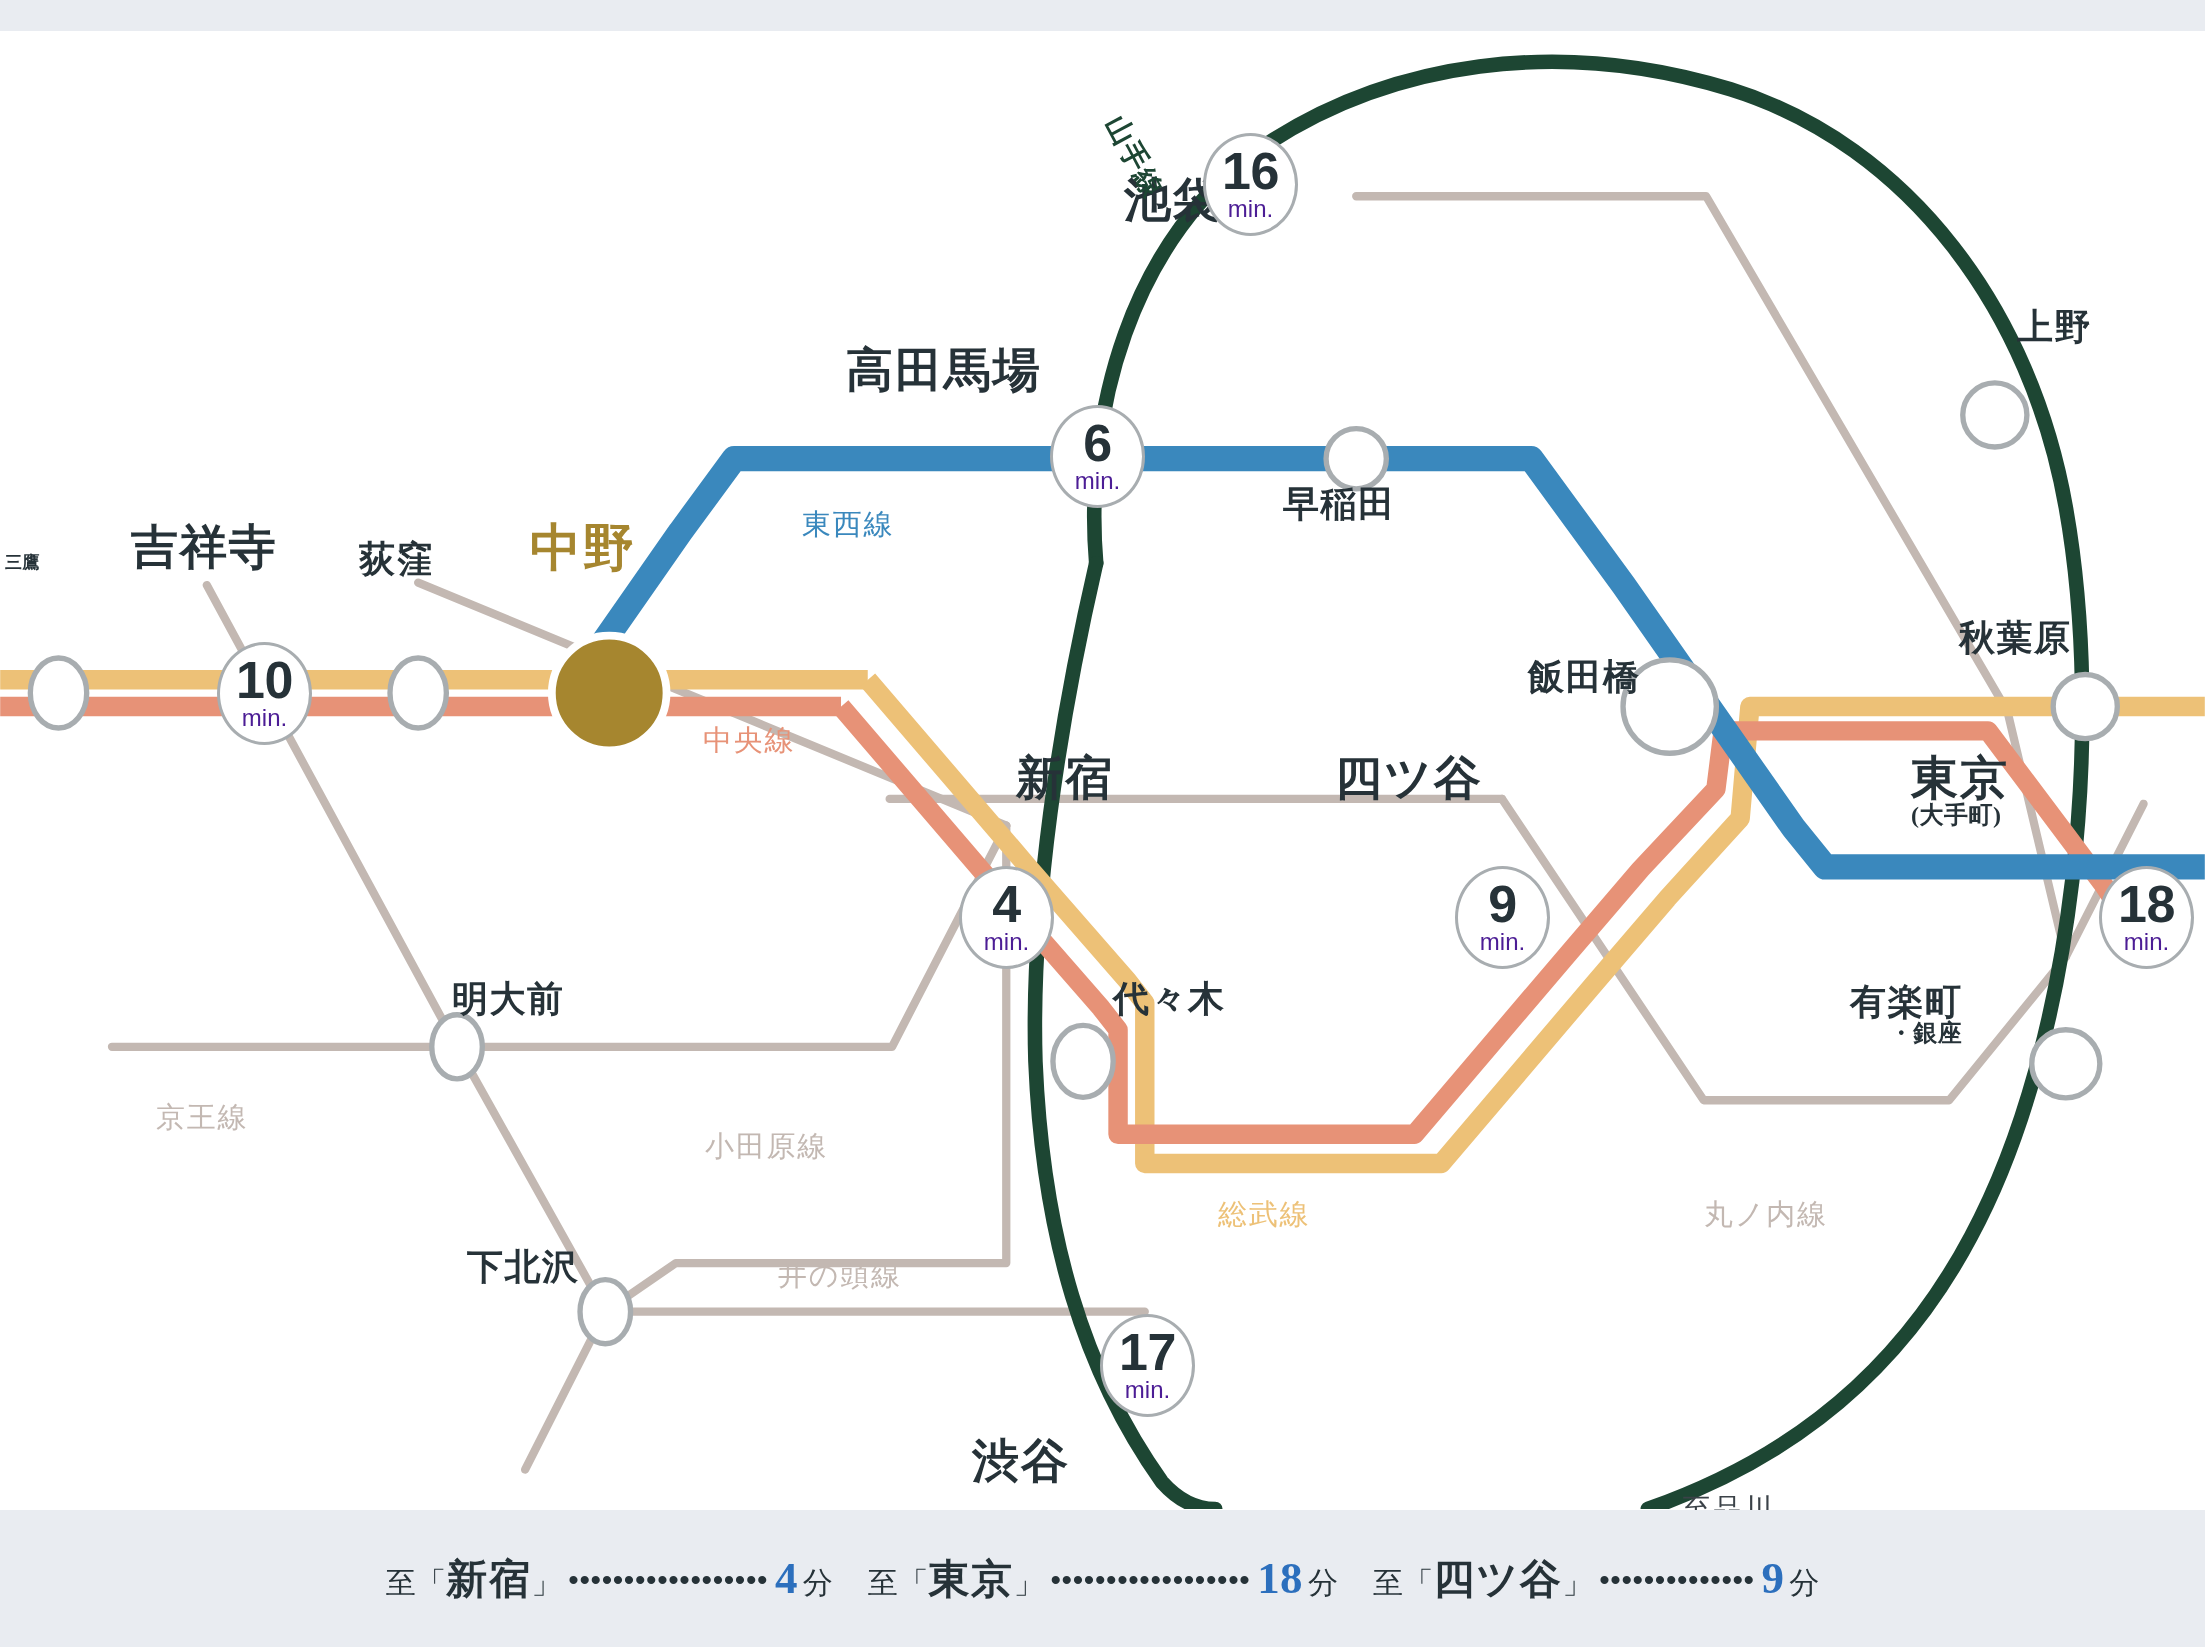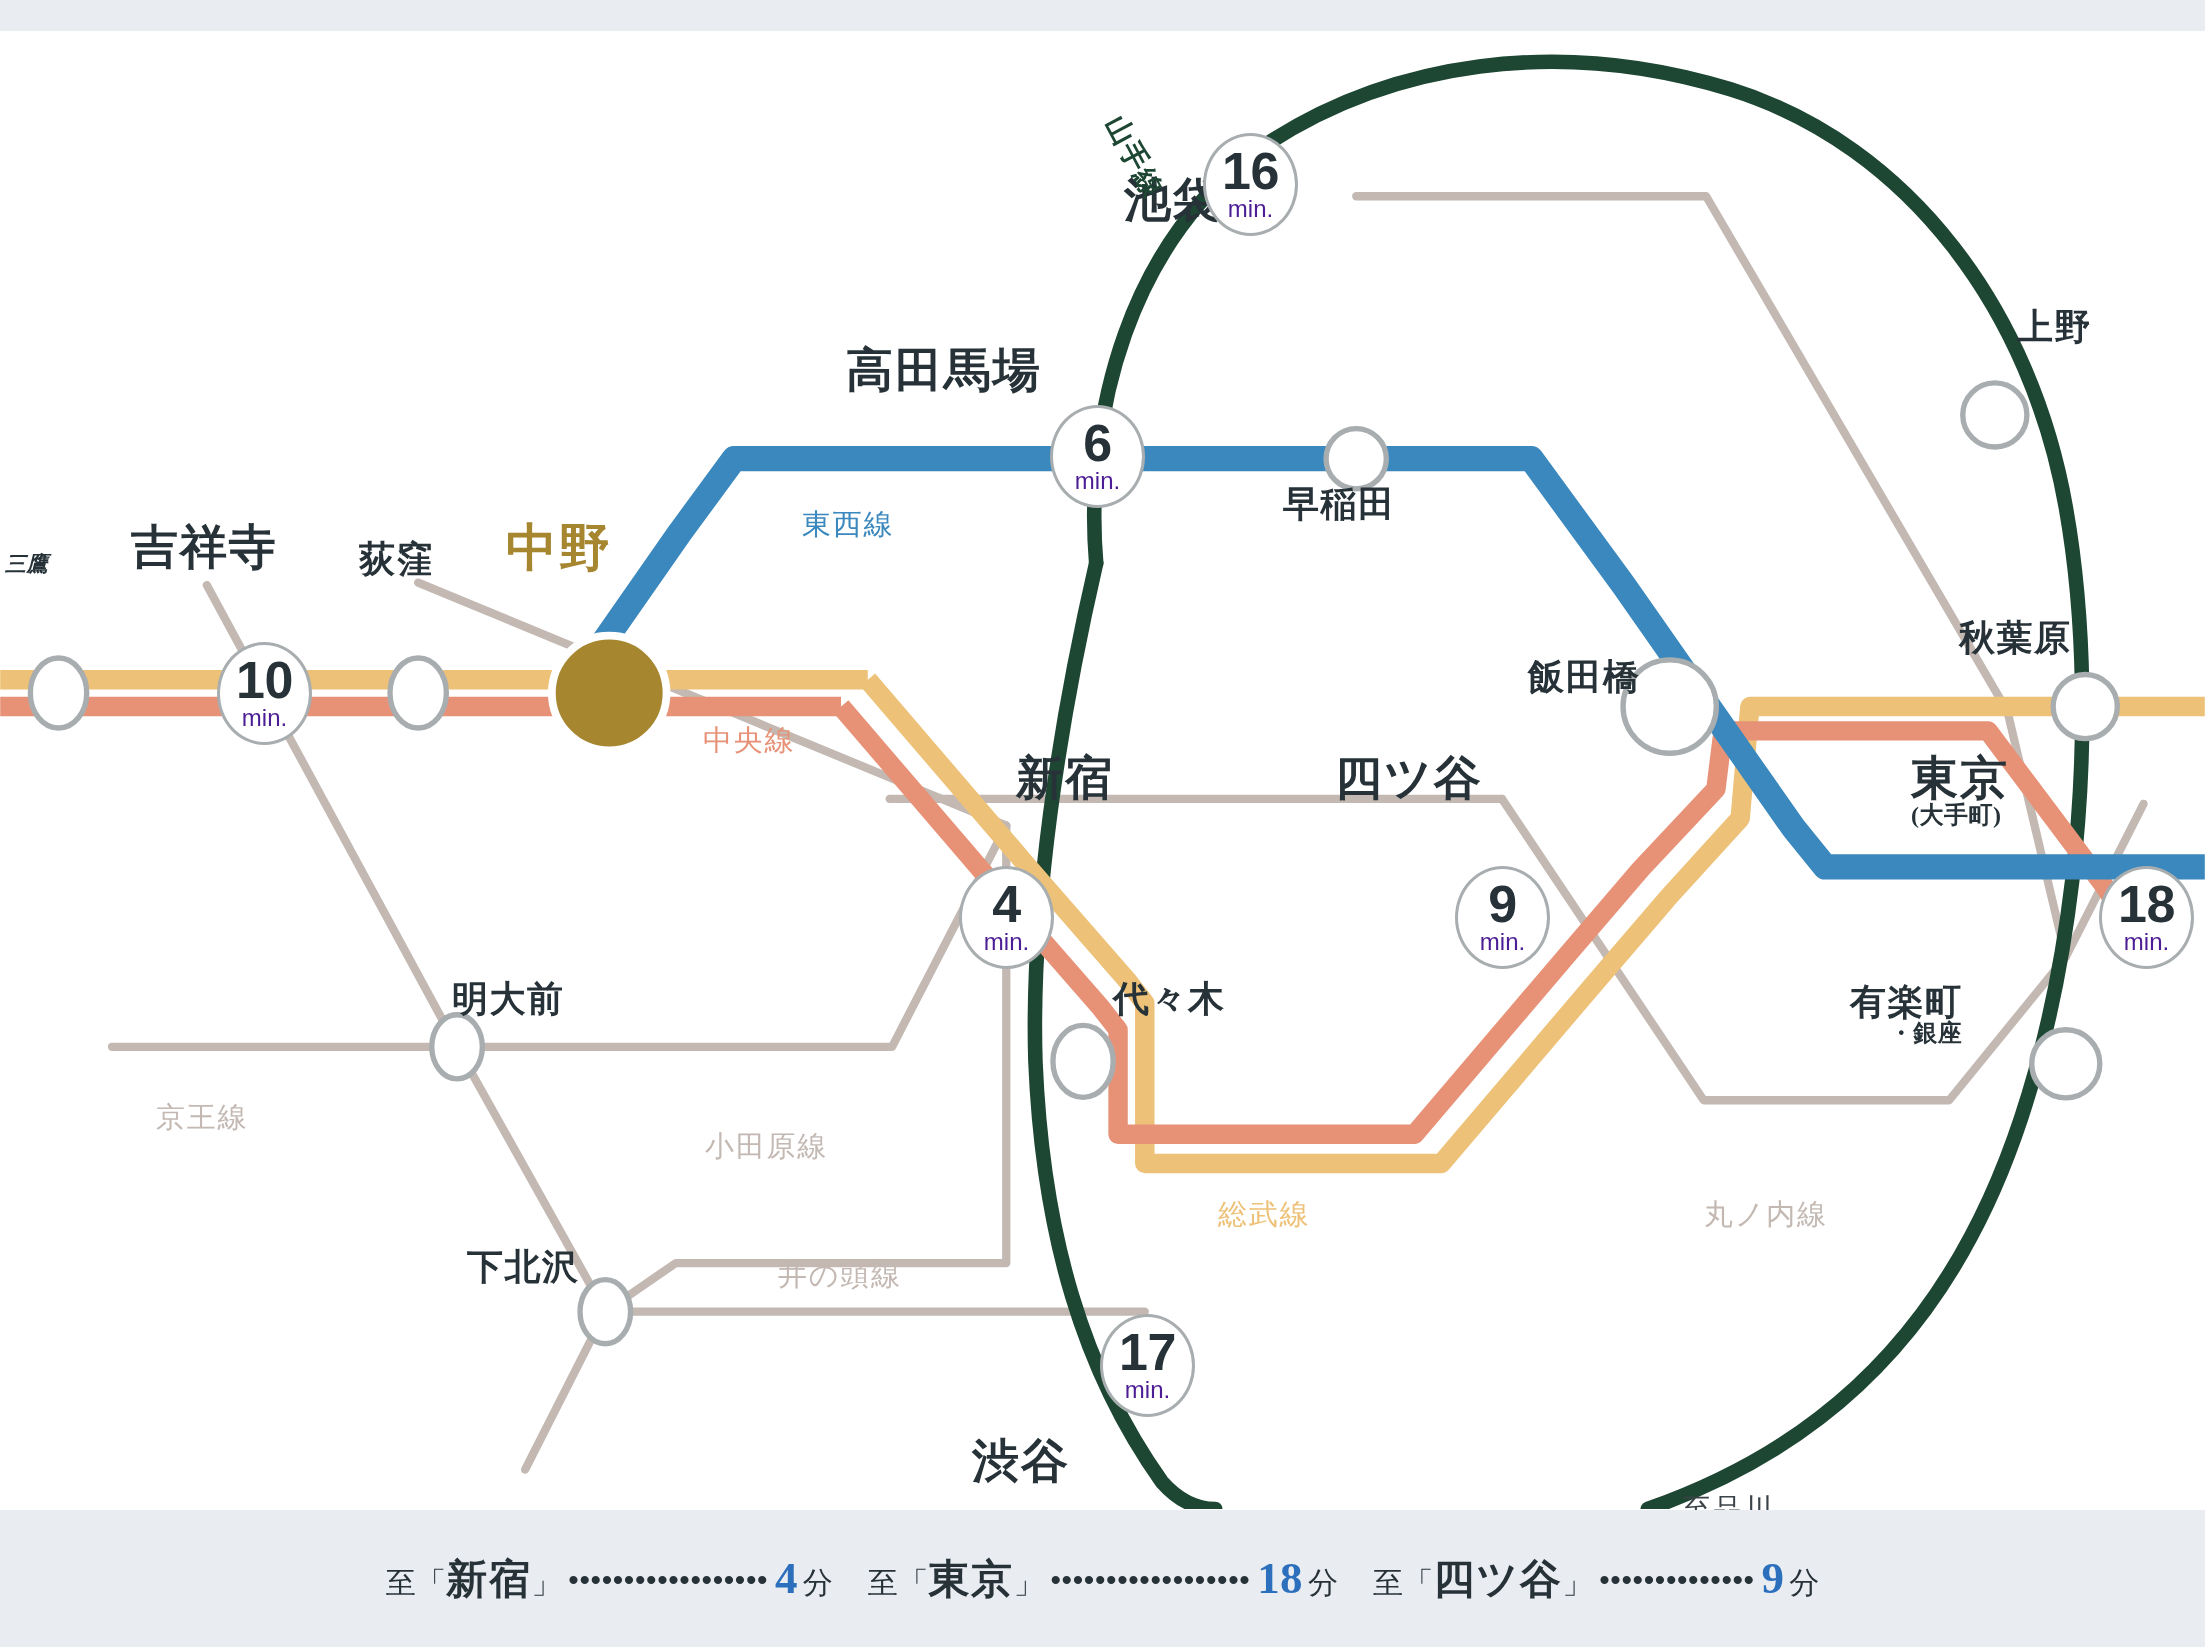--- a/index.html
+++ b/index.html
@@ -21,25 +21,25 @@
   
   .lbl{
     position:absolute;
     color:#263238;
     font-family:"Liberation Serif", serif;
     font-weight:700;
     white-space:nowrap;
     line-height:1.02;
     letter-spacing:0.04em;
   }
-  .lbl.sm{font-size:21px;font-style:italic;}
+  .lbl.sm{font-size:17px;}
   .lbl.md{font-size:36px;}
   .lbl.lg{font-size:47px;}
   .lbl.xl{font-size:51px;}
-  .lbl.gold{color:#a6862f;}
+  .lbl.gold{color:#a6862f;margin-left:24px;}
   .sub{display:block;font-size:24px;font-weight:700;letter-spacing:0.02em;}
 
   
   .linelbl{
     position:absolute;
     font-family:"Liberation Sans", sans-serif;
     font-weight:500;
     white-space:nowrap;
     letter-spacing:0.06em;
     font-size:29px;

